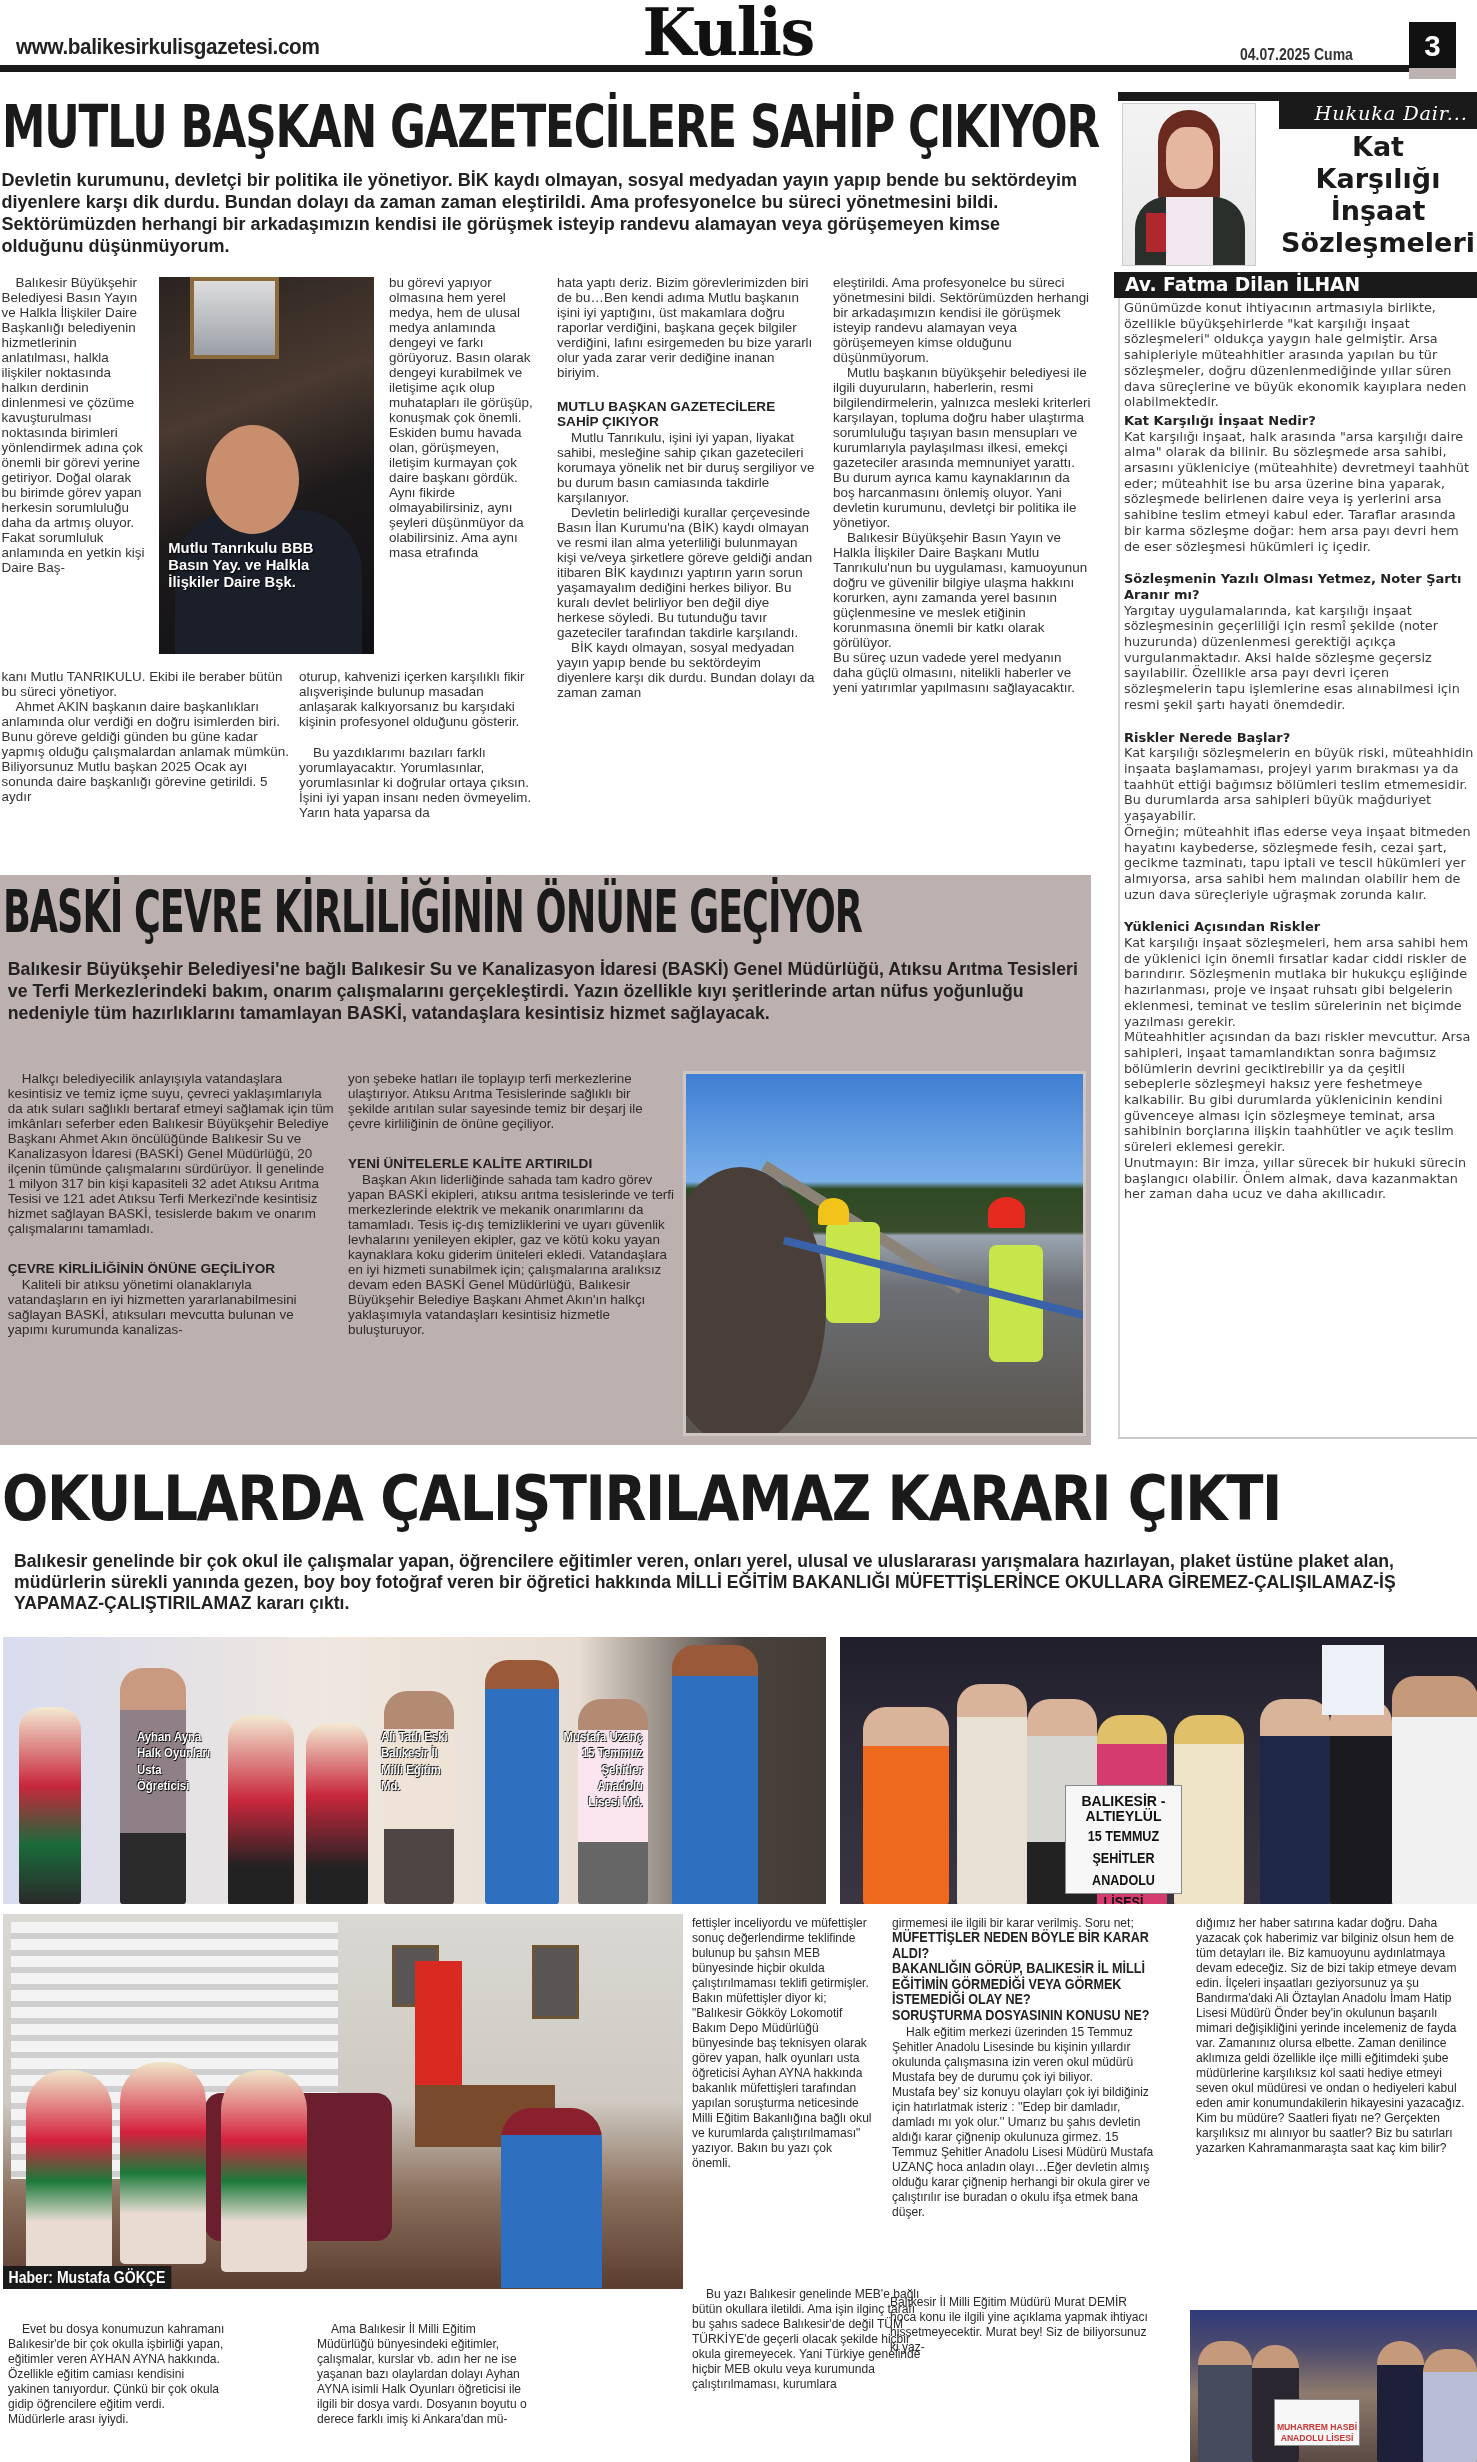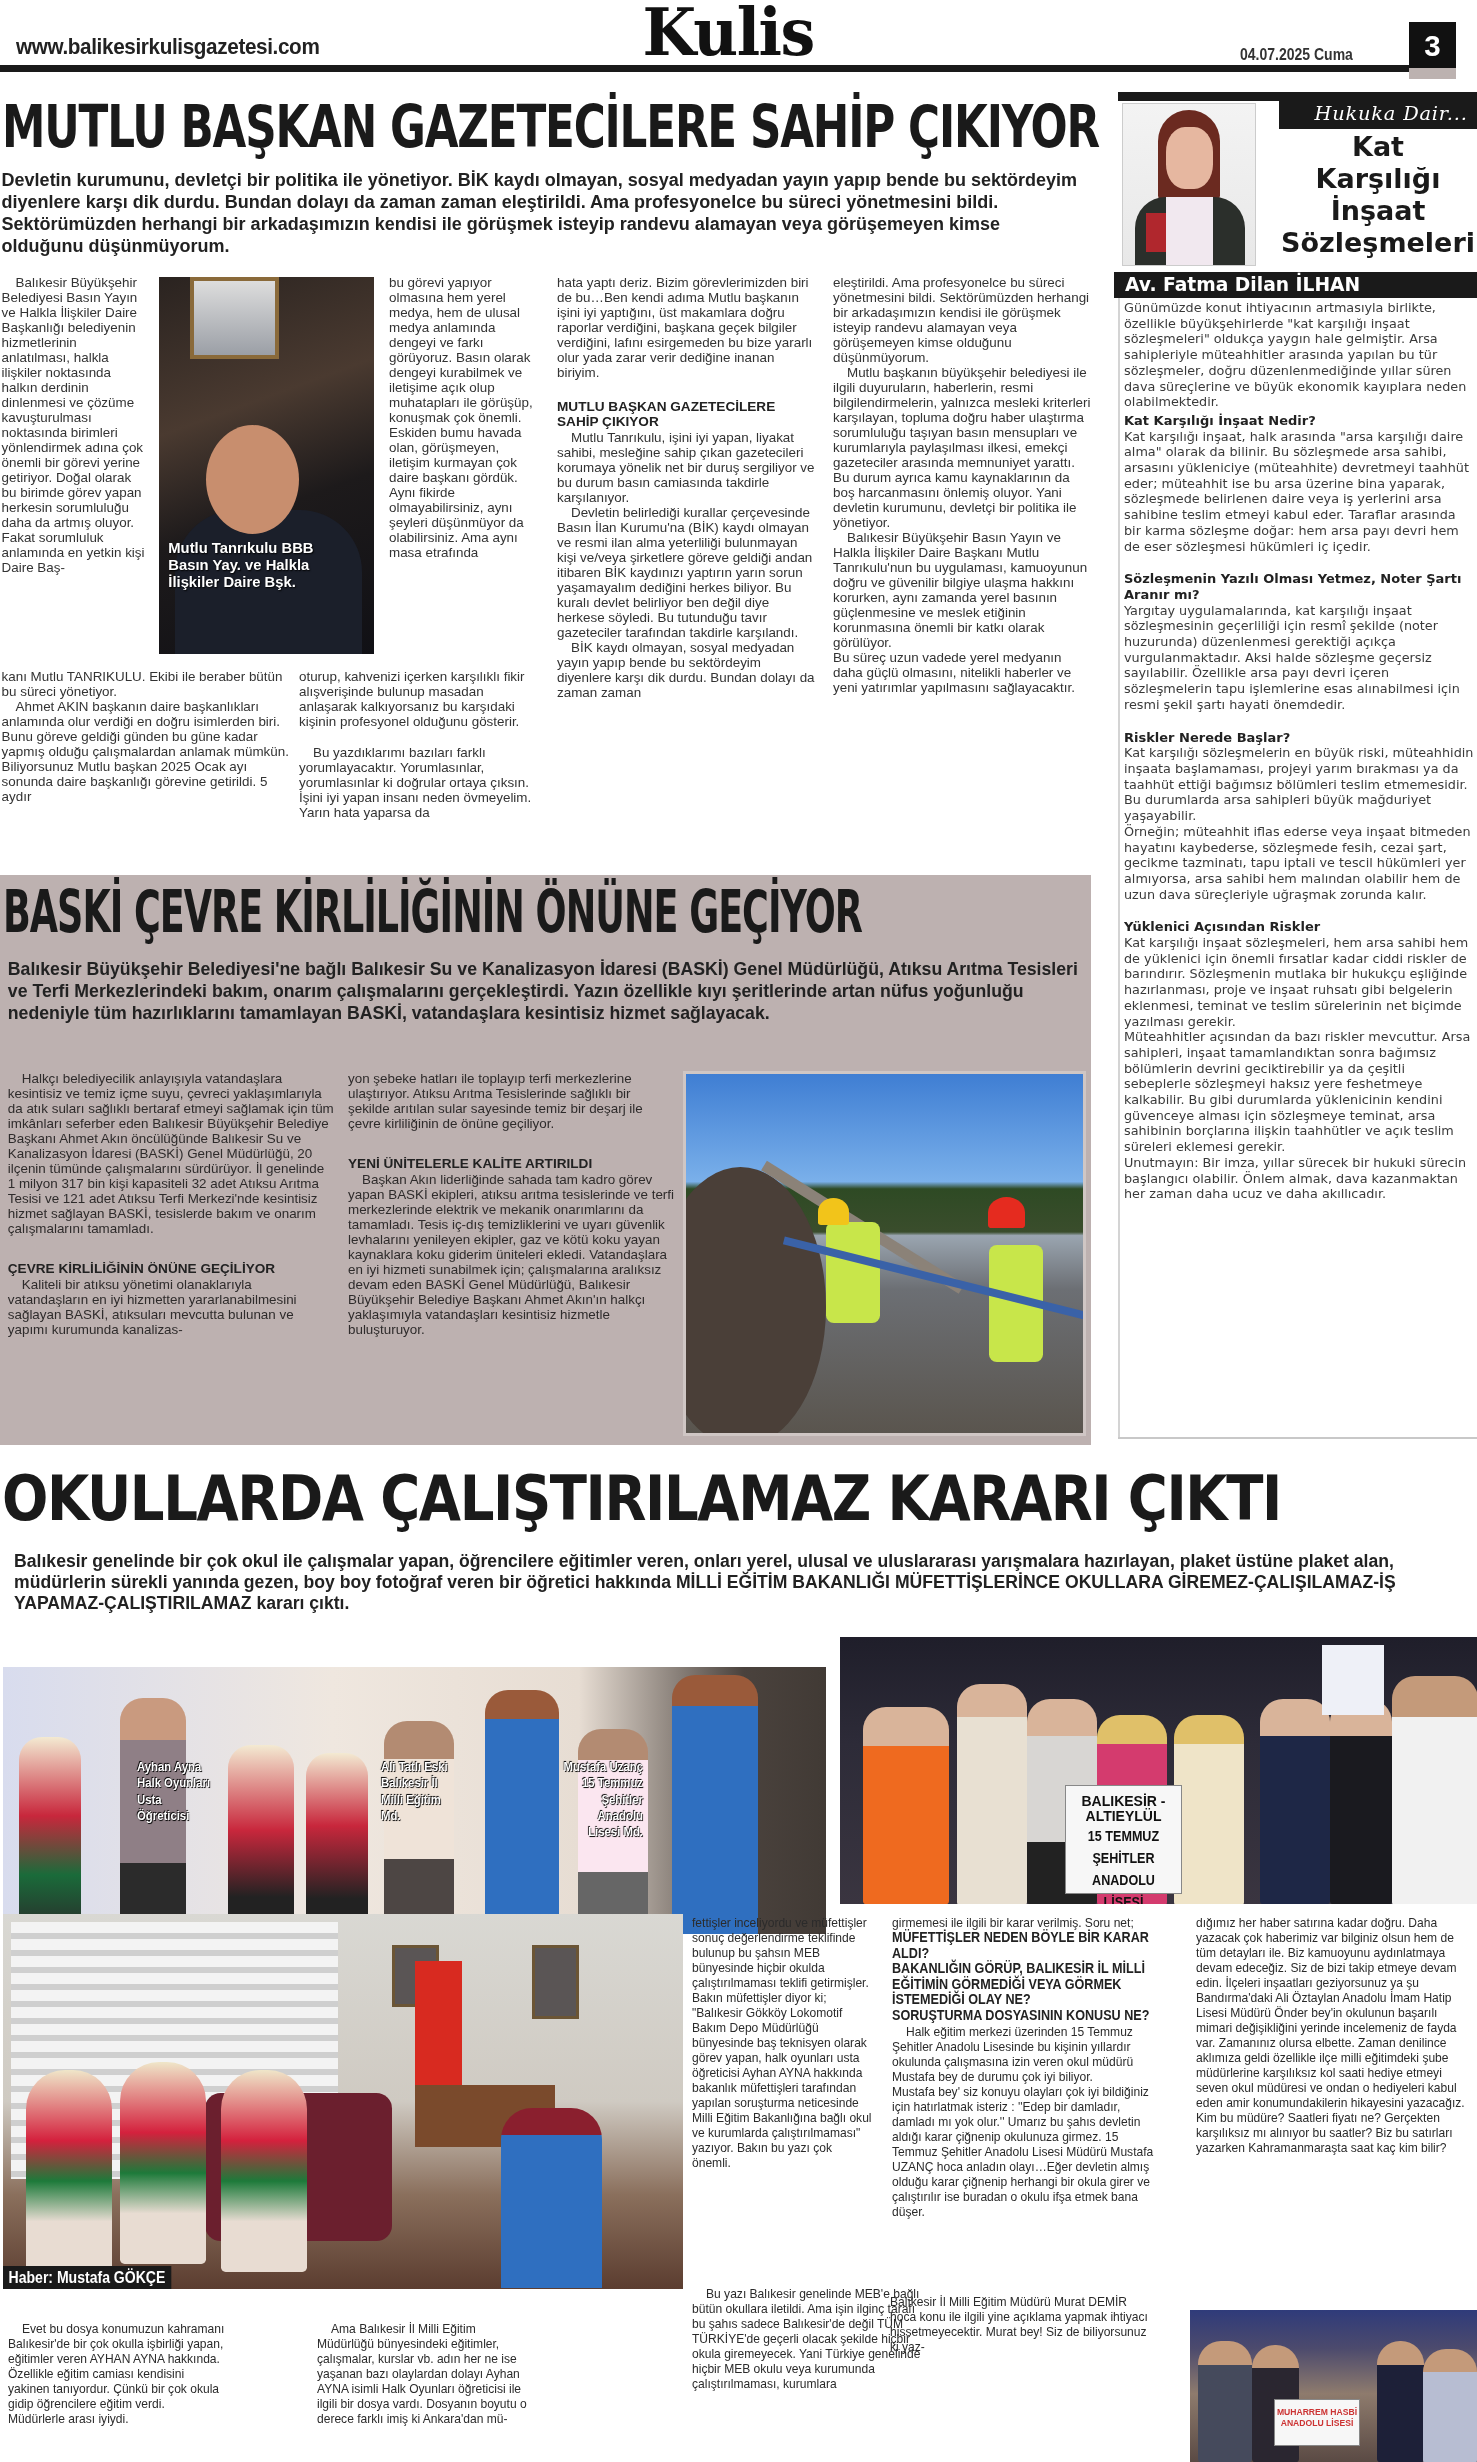--- a/index.html
+++ b/index.html
@@ -70,21 +70,21 @@
   .baski-photo .h1 { position: absolute; left: 132px; top: 124px; width: 31px; height: 27px; background: #f2c41a; border-radius: 50% 50% 10% 10%; }
   .baski-photo .w2 { position: absolute; left: 303px; top: 171px; width: 54px; height: 117px; background: #c8e64a; border-radius: 7.8px; }
   .baski-photo .h2 { position: absolute; left: 302px; top: 123px; width: 37px; height: 31px; background: #e52b1f; border-radius: 50% 50% 10% 10%; }
 
   .side-bottom-rule { left: 1118px; top: 1437px; width: 359px; height: 1.6px; background: #c8c8c8; }
 
   
   .hl3 { left: 1.6px; top: 1465px; font-size: 62px; line-height: 67px; transform: scaleX(0.88); letter-spacing: -1.6px; }
   .deck3 { left: 3.1px; top: 1551px; width: 1469px; font-size: 17.6px; line-height: 21px; margin-left: 11px; }
 
-  .ph-a { left: 3.1px; top: 1637px; width: 823px; height: 267px; background: linear-gradient(90deg, #d8dcee 0%, #efe7df 40%, #e7ddd3 70%, #4a423d 90%, #413a35 100%); overflow: hidden; margin-top: 30px; }
+  .ph-a { left: 3.1px; top: 1637px; width: 823px; height: 267px; background: linear-gradient(90deg, #d8dcee 0%, #efe7df 40%, #e7ddd3 70%, #4a423d 90%, #413a35 100%); overflow: hidden; }
   .ph-b { left: 840px; top: 1637px; width: 638px; height: 267px; background: linear-gradient(#1f1e2a 0%, #2d2b38 40%, #3a3540 100%); overflow: hidden; }
   .person { position: absolute; border-radius: 23px 23px 3.1px 3.1px; }
   .pcap { position: absolute; color: #fff; font-weight: bold; font-size: 13.2px; line-height: 16.3px; text-shadow: 0.8px 0.8px 0.8px #000, -0.8px -0.8px 0.8px #000; transform: scaleX(0.86); transform-origin: left; }
   .sign { position: absolute; background: #f7f7f7; border: 0.8px solid #888; text-align: center; color: #111; font-weight: bold; font-family: "Liberation Sans", sans-serif; }
 
   .ph-c { left: 3.1px; top: 1914px; width: 680px; height: 375px; background: linear-gradient(#d9d8d3 0%, #cfcac2 50%, #8a6f5c 75%, #5b3d30 100%); overflow: hidden; }
   .ph-c .blinds { position: absolute; left: 7.8px; top: 7.8px; width: 327px; height: 257px; background: repeating-linear-gradient(#f3f3f3 0 11px, #cfcfcf 11px 17px); }
   .ph-c .flag { position: absolute; left: 412px; top: 47px; width: 47px; height: 132px; background: #d82a20; }
   .ph-c .desk { position: absolute; left: 412px; top: 171px; width: 140px; height: 62px; background: #7a4a2c; }
   .ph-c .sofa { position: absolute; left: 202px; top: 179px; width: 187px; height: 148px; background: #6b1f2e; border-radius: 15.6px; }
@@ -98,21 +98,21 @@
   .oc-col p.noind { text-indent: 0; }
   .oc1 { left: 692px; top: 1915px; width: 201px; }
   .oc2 { left: 892px; top: 1915px; width: 292px; }
   .oc3 { left: 1196px; top: 1915px; width: 311px; }
   .ob1 { left: 7.8px; top: 2321px; width: 241px; }
   .ob2 { left: 317px; top: 2321px; width: 241px; }
   .ob3 { left: 692px; top: 2321px; width: 259px; }
   .ob4 { left: 890px; top: 2321px; width: 292px; }
 
   .ph-d { left: 1190px; top: 2310px; width: 288px; height: 152px; background: linear-gradient(#2f3b7a 0%, #4c4a6d 25%, #8e7b6d 55%, #5a4a44 100%); overflow: hidden; }
-  .ph-d .sign { left: 84px; top: 89px; width: 86px; height: 47px; font-size: 8.6px; line-height: 11px; color: #c33; padding-top: 7px; }
+  .ph-d .sign { left: 84px; top: 89px; width: 86px; height: 47px; font-size: 8.6px; line-height: 11px; color: #c33; padding-top: 22px; }
 </style>
 </head>
 <body>
 
 <div class="abs site-url">www.balikesirkulisgazetesi.com</div>
 <div class="abs brand">Kulis</div>
 <div class="abs date">04.07.2025 Cuma</div>
 <div class="abs page-num">3</div>
 <div class="abs page-num-tab"></div>
 <div class="abs rule"></div>

